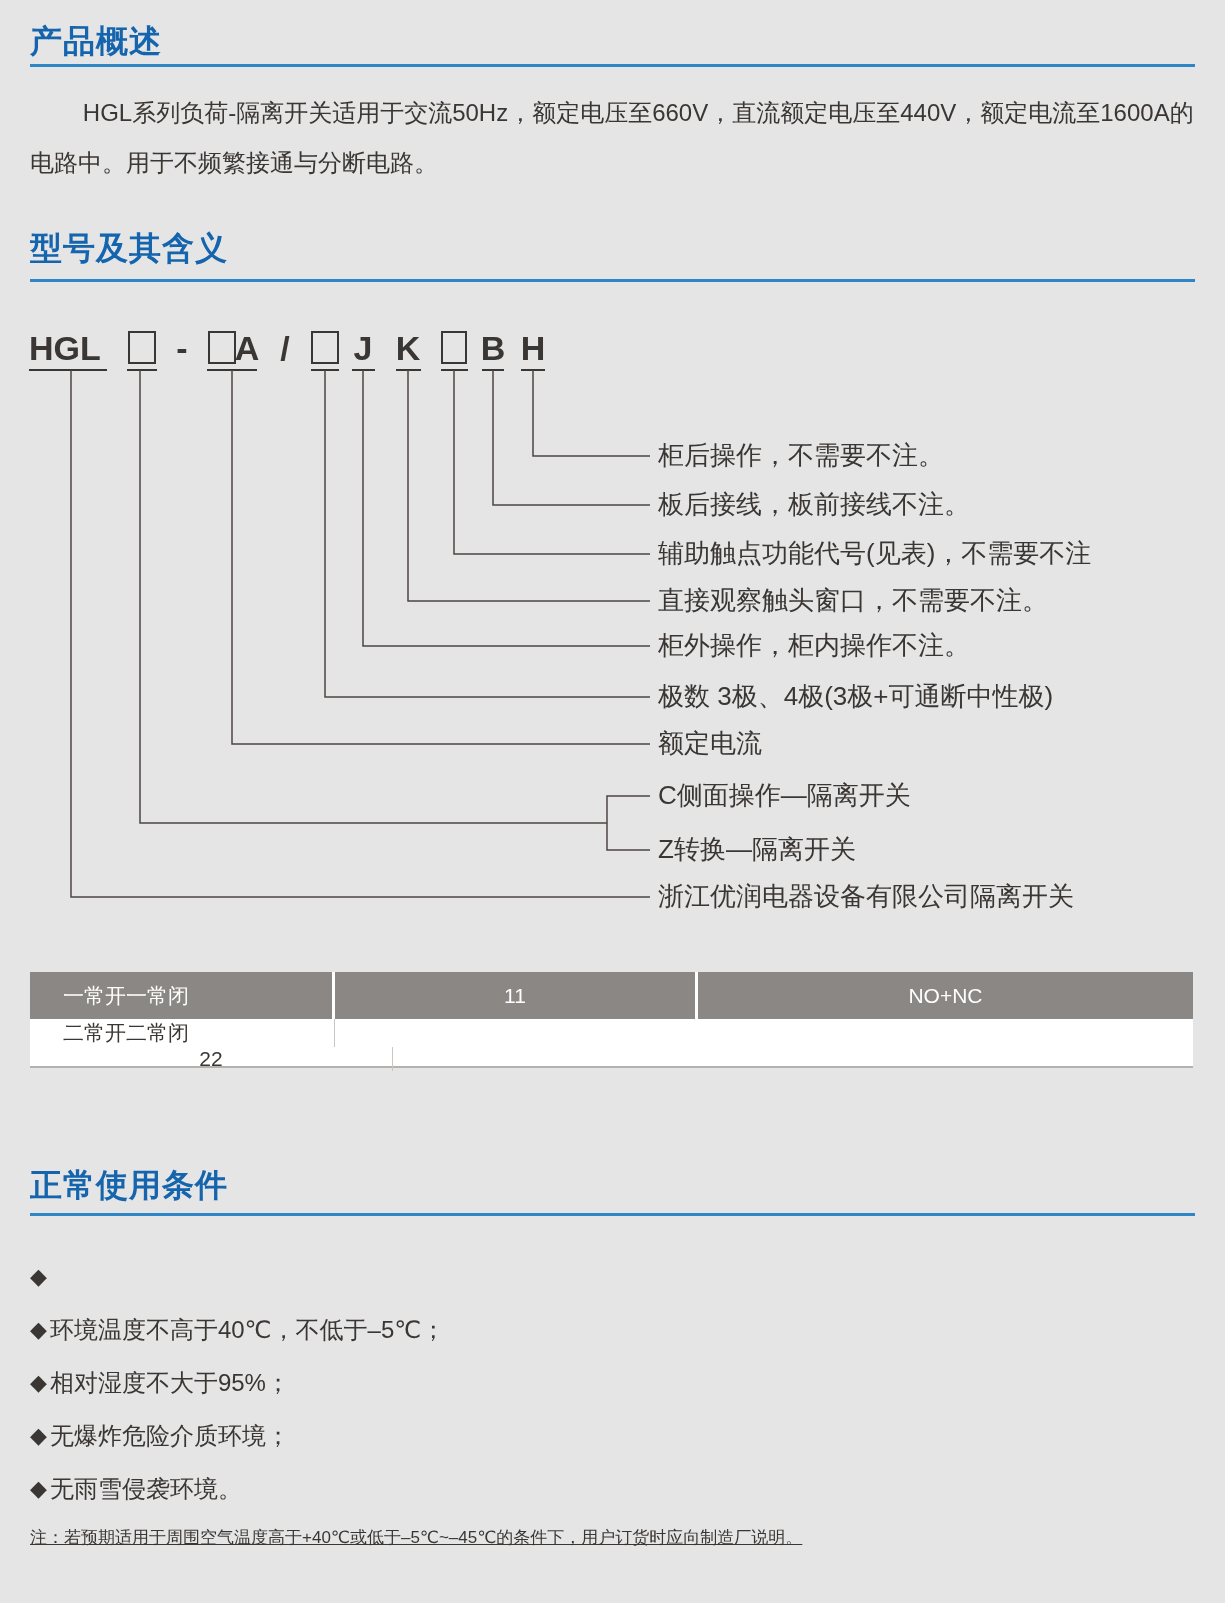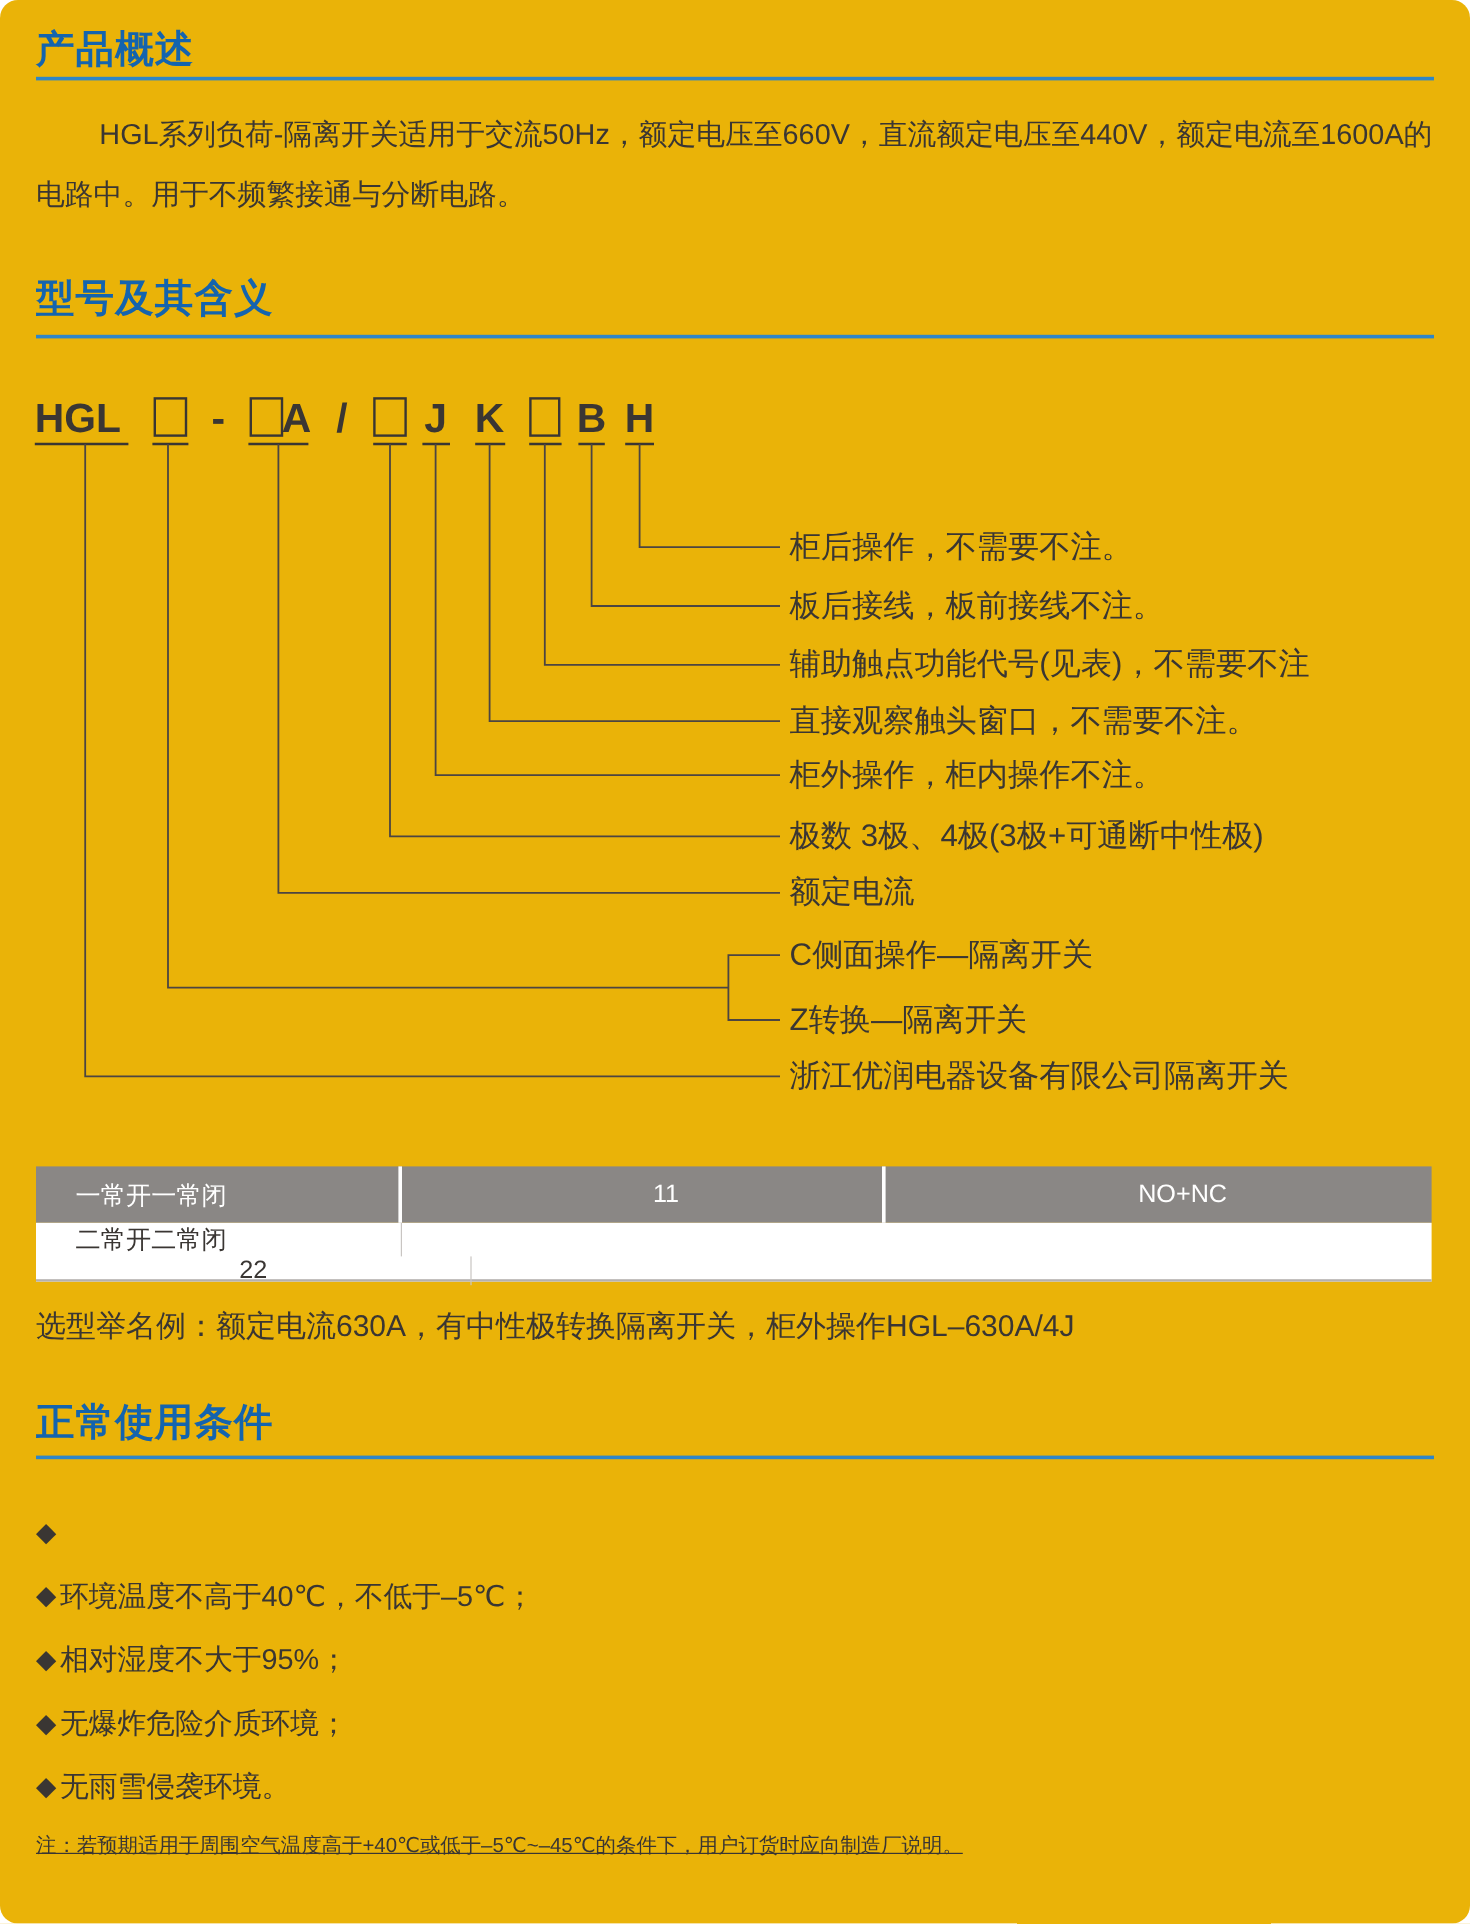--- a/index.html
+++ b/index.html
@@ -1,41 +1,40 @@
 <!DOCTYPE html>
 <html><head>
 <meta charset="utf-8">
 <style>
   html,body { margin:0; padding:0; background:#ffffff; }
   .page {
-    position:relative; width:1225px; height:1603px; background:#eab308;
+    position:relative; width:1225px; height:1603px; background:#e5e5e5;
     font-family:"Liberation Sans","DejaVu Sans",sans-serif; color:#3a3633;
     overflow:hidden;
-    border-radius:15px;
   }
   .sec-title {
     position:absolute; left:30px; margin:0;
     font-size:32px; line-height:38px; font-weight:bold; color:#1464ae;
     letter-spacing:1px; white-space:nowrap;
   }
   .rule { position:absolute; left:30px; width:1165px; height:3px; background:#2f86c7; }
   .para {
     position:absolute; left:30px; top:88px; width:1165px; margin:0;
     font-size:24px; line-height:50px; text-indent:2.2em; color:#3a3633;
   }
   .model-svg { position:absolute; left:0; top:310px; width:1225px; height:620px; }
   .code-text { font-family:"Liberation Sans","DejaVu Sans",sans-serif; font-size:34px; font-weight:bold; fill:#3a3633; }
   .code-box  { fill:none; stroke:#3a3633; stroke-width:2; }
   .u-line    { stroke:#3a3633; stroke-width:2; fill:none; }
   .leader    { stroke:#4c4542; stroke-width:1.5; fill:none; }
   .lbl       { font-family:"Liberation Sans","DejaVu Sans",sans-serif; font-size:26px; fill:#3a3633; }
 
   .aux-table { position:absolute; left:30px; top:972px; width:1163px; font-size:21px; }
   .aux-row   { display:flex; height:47px; }
-  .aux-row.header-row { background:#8a8785; color:#ffffff;gap:40px; }
+  .aux-row.header-row { background:#8a8785; color:#ffffff; }
   .aux-row.body-row   { background:#ffffff; color:#3a3633; border-bottom:2px solid #b5b1ae;flex-direction:column; }
   .cell { display:flex; align-items:center; box-sizing:border-box; }
   .c1 { width:305px; padding-left:33px; justify-content:flex-start; }
   .c2 { width:363px; justify-content:center; }
   .c3 { flex:1; justify-content:center; }
   .header-row .c1, .header-row .c2 { border-right:3px solid #ffffff; }
   .body-row .c1, .body-row .c2 { border-right:1px solid #c9c5c2; }
 
   .selection { position:absolute; left:30px; top:1090px; width:1165px; margin:0; font-size:25px; line-height:30px; white-space:nowrap; }
 
@@ -109,21 +108,20 @@
       <div class="cell c1">一常开一常闭</div>
       <div class="cell c2">11</div>
       <div class="cell c3">NO+NC</div>
     </div>
     <div class="aux-row body-row">
       <div class="cell c1">二常开二常闭</div>
       <div class="cell c2">22</div>
     </div>
   </div>
 
-  <p class="selection">选型举名例：额定电流630A，有中性极转换隔离开关，柜外操作HGL–630A/4J</p>
 
   <h2 class="sec-title" id="title-usage">正常使用条件</h2>
   <div class="rule" id="rule-usage"></div>
 
   <div class="cond-list">
     <div class="cond-item">
       <span class="bullet">◆</span>
     </div>
     <div class="cond-item">
       <span class="bullet">◆</span>

